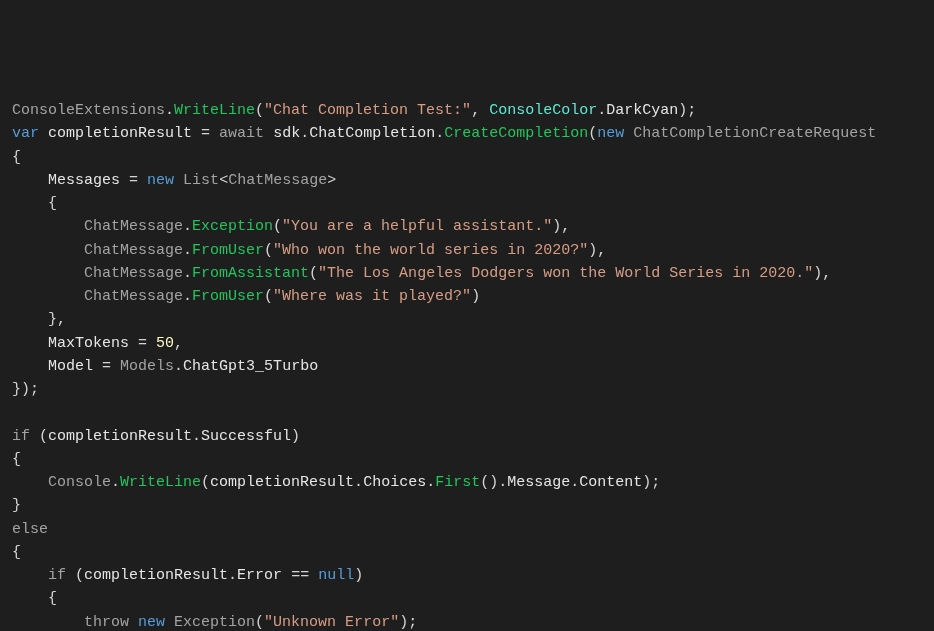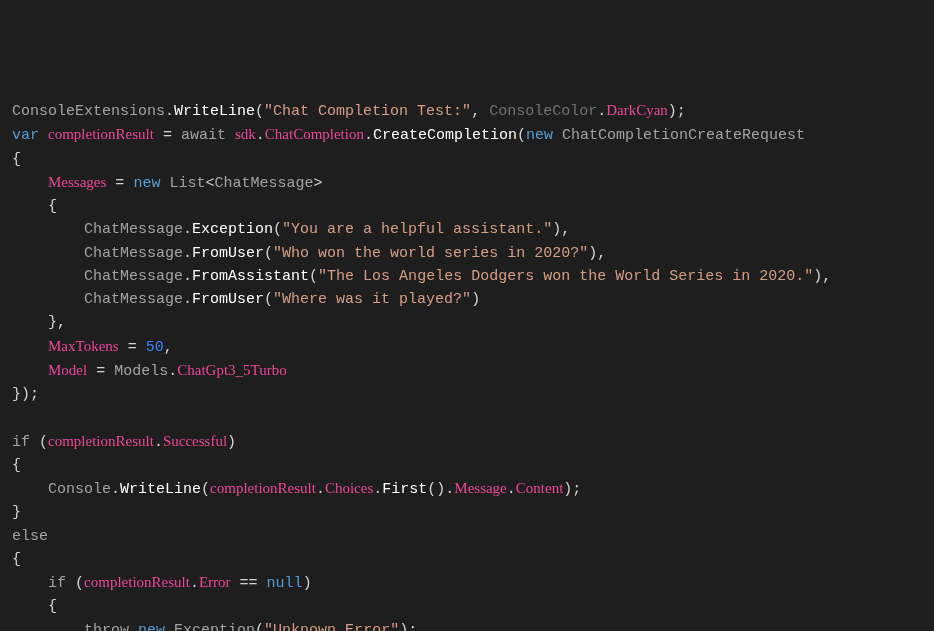--- a/index.html
+++ b/index.html
@@ -10,28 +10,28 @@
       line-height: 1.55;
       color: #d4d4d4;
       padding: 6px 12px;
       white-space: pre;
       overflow-x: auto;
       width: 934px;
       height: 631px;
     }
     .code { display: block; }
     .type { color: #a3a3a3; }
-    .method { color: #ffffff; text-align: center; }
+    .method { color: #22c55e; text-align: center; }
     .string { color: #d69d85; }
     .keyword { color: #569cd6; text-align: center; }
     .control { color: #a3a3a3; }
-    .var { color: #ec4899; font-family: Liberation Serif, serif; }
-    .num { color: #3b82f6; }
+    .var { color: #e5e5e5; }
+    .num { color: #fef9c3; }
     .punct { color: #d4d4d4; }
-    .enum { color: #737373; }
+    .enum { color: #5eead4; }
     .guide { color: #404040; }
     .brace { color: #d4d4d4; }
   </style>
 </head>
 <body>
 
 
 
 <div class="code"><span><span class="type">ConsoleExtensions</span><span class="punct">.</span><span class="method">WriteLine</span><span class="punct">(</span><span class="string">"Chat Completion Test:"</span><span class="punct">, </span><span class="enum">ConsoleColor</span><span class="punct">.</span><span class="var">DarkCyan</span><span class="punct">);</span></span>
 <span><span class="keyword">var</span> <span class="var">completionResult</span> <span class="punct">=</span> <span class="control">await</span> <span class="var">sdk</span><span class="punct">.</span><span class="var">ChatCompletion</span><span class="punct">.</span><span class="method">CreateCompletion</span><span class="punct">(</span><span class="keyword">new</span> <span class="type">ChatCompletionCreateRequest</span></span>

